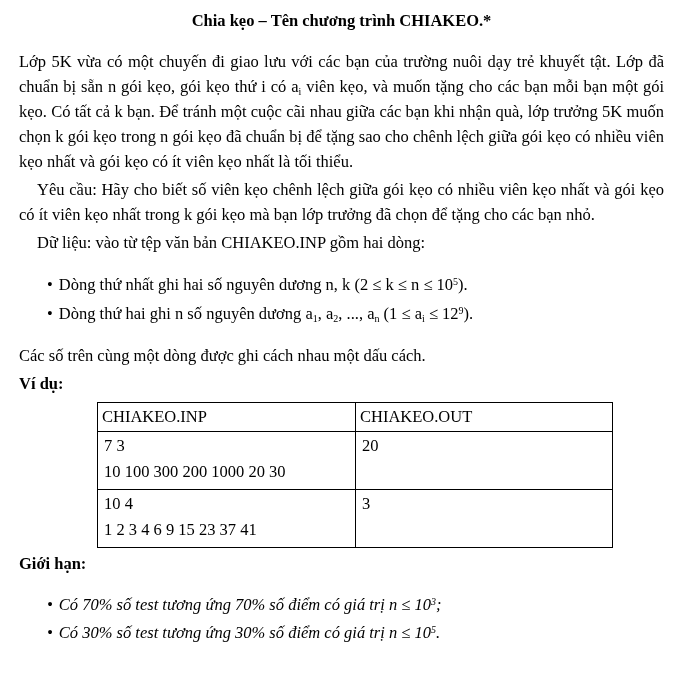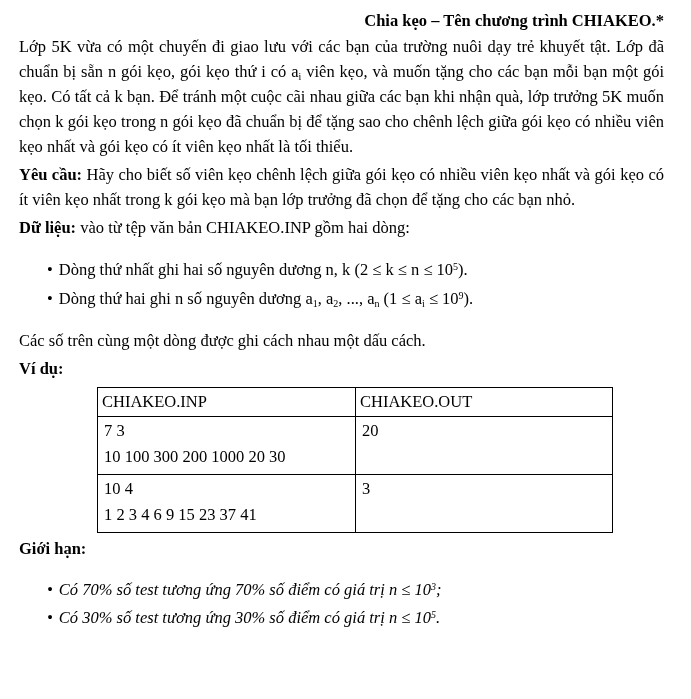--- a/index.html
+++ b/index.html
@@ -18,27 +18,27 @@
   .doc {
     padding: 8px 27px 0 19px;
   }
   p {
     margin: 0;
     text-align: justify;
     line-height: 25px;
   }
   .title {
     font-weight: bold;
-    text-align: right;
+    text-align: center;
     line-height: 26px;
-    margin-bottom: 0;
+    margin-bottom: 15px;
   }
   .mt { margin-top: 3px; }
   .bold { font-weight: bold; }
-  b { font-weight: bold; }
+  b { font-weight: normal; margin-left: 18px; }
   sup { font-size: 10px; line-height: 0; vertical-align: 5px; }
   sub { font-size: 10px; line-height: 0; vertical-align: -3px; }
   .blist { margin: 15px 0; }
   .bullet-line {
     padding-left: 28px;
     line-height: 29px;
     text-align: left;
   }
   .bullet { margin-right: 6px; }
   .limits .bullet-line {
@@ -78,21 +78,21 @@
   <p class="title">Chia kẹo – Tên chương trình CHIAKEO.*</p>
 
   <p><span>Lớp 5K vừa có một chuyến đi giao lưu với các bạn của trường nuôi dạy trẻ khuyết tật. Lớp đã chuẩn bị sẵn n gói kẹo, gói kẹo thứ i có a</span><sub>i</sub><span> viên kẹo, và muốn tặng cho các bạn mỗi bạn một gói kẹo. Có tất cả k bạn. Để tránh một cuộc cãi nhau giữa các bạn khi nhận quà, lớp trưởng 5K muốn chọn k gói kẹo trong n gói kẹo đã chuẩn bị để tặng sao cho chênh lệch giữa gói kẹo có nhiều viên kẹo nhất và gói kẹo có ít viên kẹo nhất là tối thiểu.</span></p>
 
   <p class="mt"><b>Yêu cầu: </b><span>Hãy cho biết số viên kẹo chênh lệch giữa gói kẹo có nhiều viên kẹo nhất và gói kẹo có ít viên kẹo nhất trong k gói kẹo mà bạn lớp trưởng đã chọn để tặng cho các bạn nhỏ.</span></p>
 
   <p class="mt"><b>Dữ liệu: </b><span>vào từ tệp văn bản CHIAKEO.INP gồm hai dòng:</span></p>
 
   <div class="blist">
     <div class="bullet-line"><span class="bullet">•</span><span><span>Dòng thứ nhất ghi hai số nguyên dương n, k (2 ≤ k ≤ n ≤ 10</span><sup>5</sup><span>).</span></span></div>
-    <div class="bullet-line"><span class="bullet">•</span><span><span>Dòng thứ hai ghi n số nguyên dương a</span><sub>1</sub><span>, a</span><sub>2</sub><span>, ..., a</span><sub>n</sub><span> (1 ≤ a</span><sub>i</sub><span> ≤ 10</span><sup>9</sup><span>).</span></span></div>
+    <div class="bullet-line"><span class="bullet">•</span><span><span>Dòng thứ hai ghi n số nguyên dương a</span><sub>1</sub><span>, a</span><sub>2</sub><span>, ..., a</span><sub>n</sub><span> (1 ≤ a</span><sub>i</sub><span> ≤ 12</span><sup>9</sup><span>).</span></span></div>
   </div>
 
   <p>Các số trên cùng một dòng được ghi cách nhau một dấu cách.</p>
 
 
   <p class="mt bold">Ví dụ:</p>
 
   <table class="example">
     <colgroup>
       <col style="width:258px">

